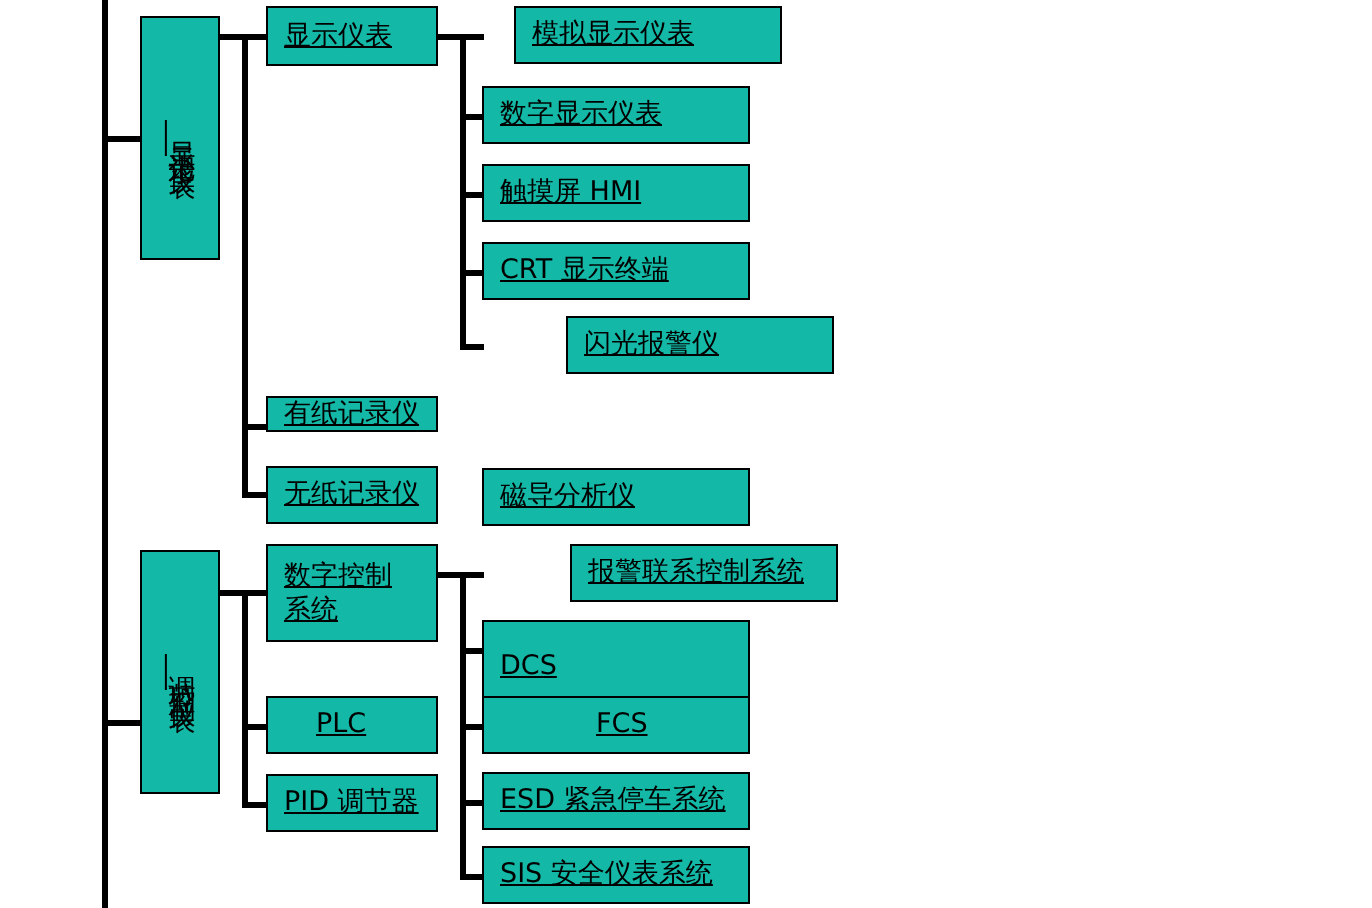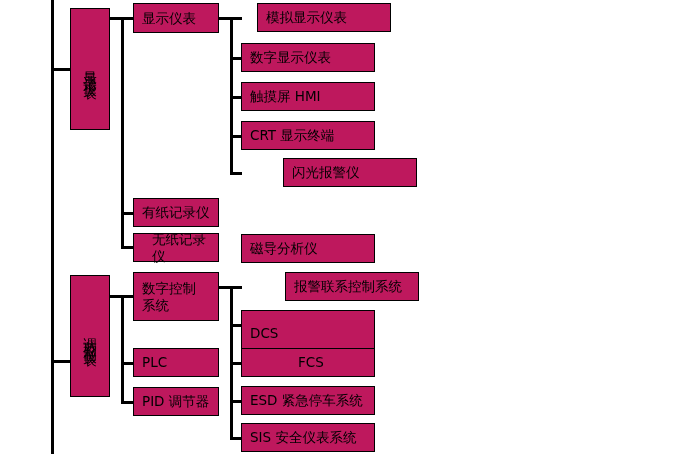--- a/index.html
+++ b/index.html
@@ -1,19 +1,19 @@
 <!DOCTYPE html>
 <html><head>
 <meta charset="utf-8">
 <style>
   html,body{margin:0;padding:0;background:#ffffff;}
   body{width:686px;height:454px;font-family:"DejaVu Sans","Liberation Sans",sans-serif;}
   #diagram{position:relative;width:686px;height:454px;overflow:hidden;background:#fff;}
-  .node{position:absolute;box-sizing:border-box;border:1.6px solid #000;background:#be185d;
-        display:flex;align-items:center;color:#000;font-size:13.5px;line-height:1.25;}
+  .node{position:absolute;box-sizing:border-box;border:1.6px solid #000;background:#14b8a6;
+        display:flex;align-items:center;color:#000;font-size:13.5px;line-height:1.25;text-decoration:underline;}
   .node .lbl{display:block;padding-left:8px;white-space:pre-line;}
   .node.vert{writing-mode:vertical-rl;text-orientation:upright;align-items:center;justify-content:center;}
   .node.vert .lbl{padding:0;letter-spacing:3px;white-space:normal;}
   .node.two-line .lbl{padding-left:8px;}
   .line{position:absolute;background:#000;}
   .h{height:2px;}
   .v{width:2px;}
 </style>
 </head>
 <body>
@@ -58,26 +58,26 @@
   <div class="node" style="left:241px;top:121px;width:134px;height:29px;">
     <span class="lbl">CRT 显示终端</span>
   </div>
 
   <div class="line h" style="left:230px;top:172px;width:12px;height:2.5px;"></div>
   <div class="node" style="left:241px;top:158px;width:134px;height:29px;margin-left:42px;">
     <span class="lbl">闪光报警仪</span>
   </div>
 
   <div class="line h" style="left:121px;top:212px;width:13px;height:2.5px;"></div>
-  <div class="node" style="left:133px;top:198px;width:86px;height:29px;text-align:center;">
+  <div class="node" style="left:133px;top:198px;width:86px;height:18px;text-align:center;">
     <span class="lbl">有纸记录仪</span>
   </div>
 
   <div class="line h" style="left:121px;top:246px;width:13px;height:2.5px;"></div>
-  <div class="node" style="left:133px;top:233px;width:86px;height:29px;padding-left:10px;">
+  <div class="node" style="left:133px;top:233px;width:86px;height:29px;">
     <span class="lbl">无纸记录仪</span>
   </div>
 
   <div class="node" style="left:241px;top:234px;width:134px;height:29px;">
     <span class="lbl">磁导分析仪</span>
   </div>
 
   <div class="node vert" style="left:70px;top:275px;width:40px;height:122px;">
     <span class="lbl">调节控制仪表</span>
   </div>
@@ -111,21 +111,21 @@
   <div class="node" style="left:241px;top:386px;width:134px;height:29px;">
     <span class="lbl">ESD 紧急停车系统</span>
   </div>
 
   <div class="line h" style="left:230px;top:437px;width:12px;height:2.5px;"></div>
   <div class="node" style="left:241px;top:423px;width:134px;height:29px;">
     <span class="lbl">SIS 安全仪表系统</span>
   </div>
 
   <div class="line h" style="left:121px;top:362px;width:13px;height:2.5px;"></div>
-  <div class="node" style="left:133px;top:348px;width:86px;height:29px;">
+  <div class="node" style="left:133px;top:348px;width:86px;height:29px;padding-left:16px;">
     <span class="lbl">PLC</span>
   </div>
 
   <div class="line h" style="left:121px;top:401px;width:13px;height:2.5px;"></div>
   <div class="node" style="left:133px;top:387px;width:86px;height:29px;">
     <span class="lbl">PID 调节器</span>
   </div>
 
 </div>
 

